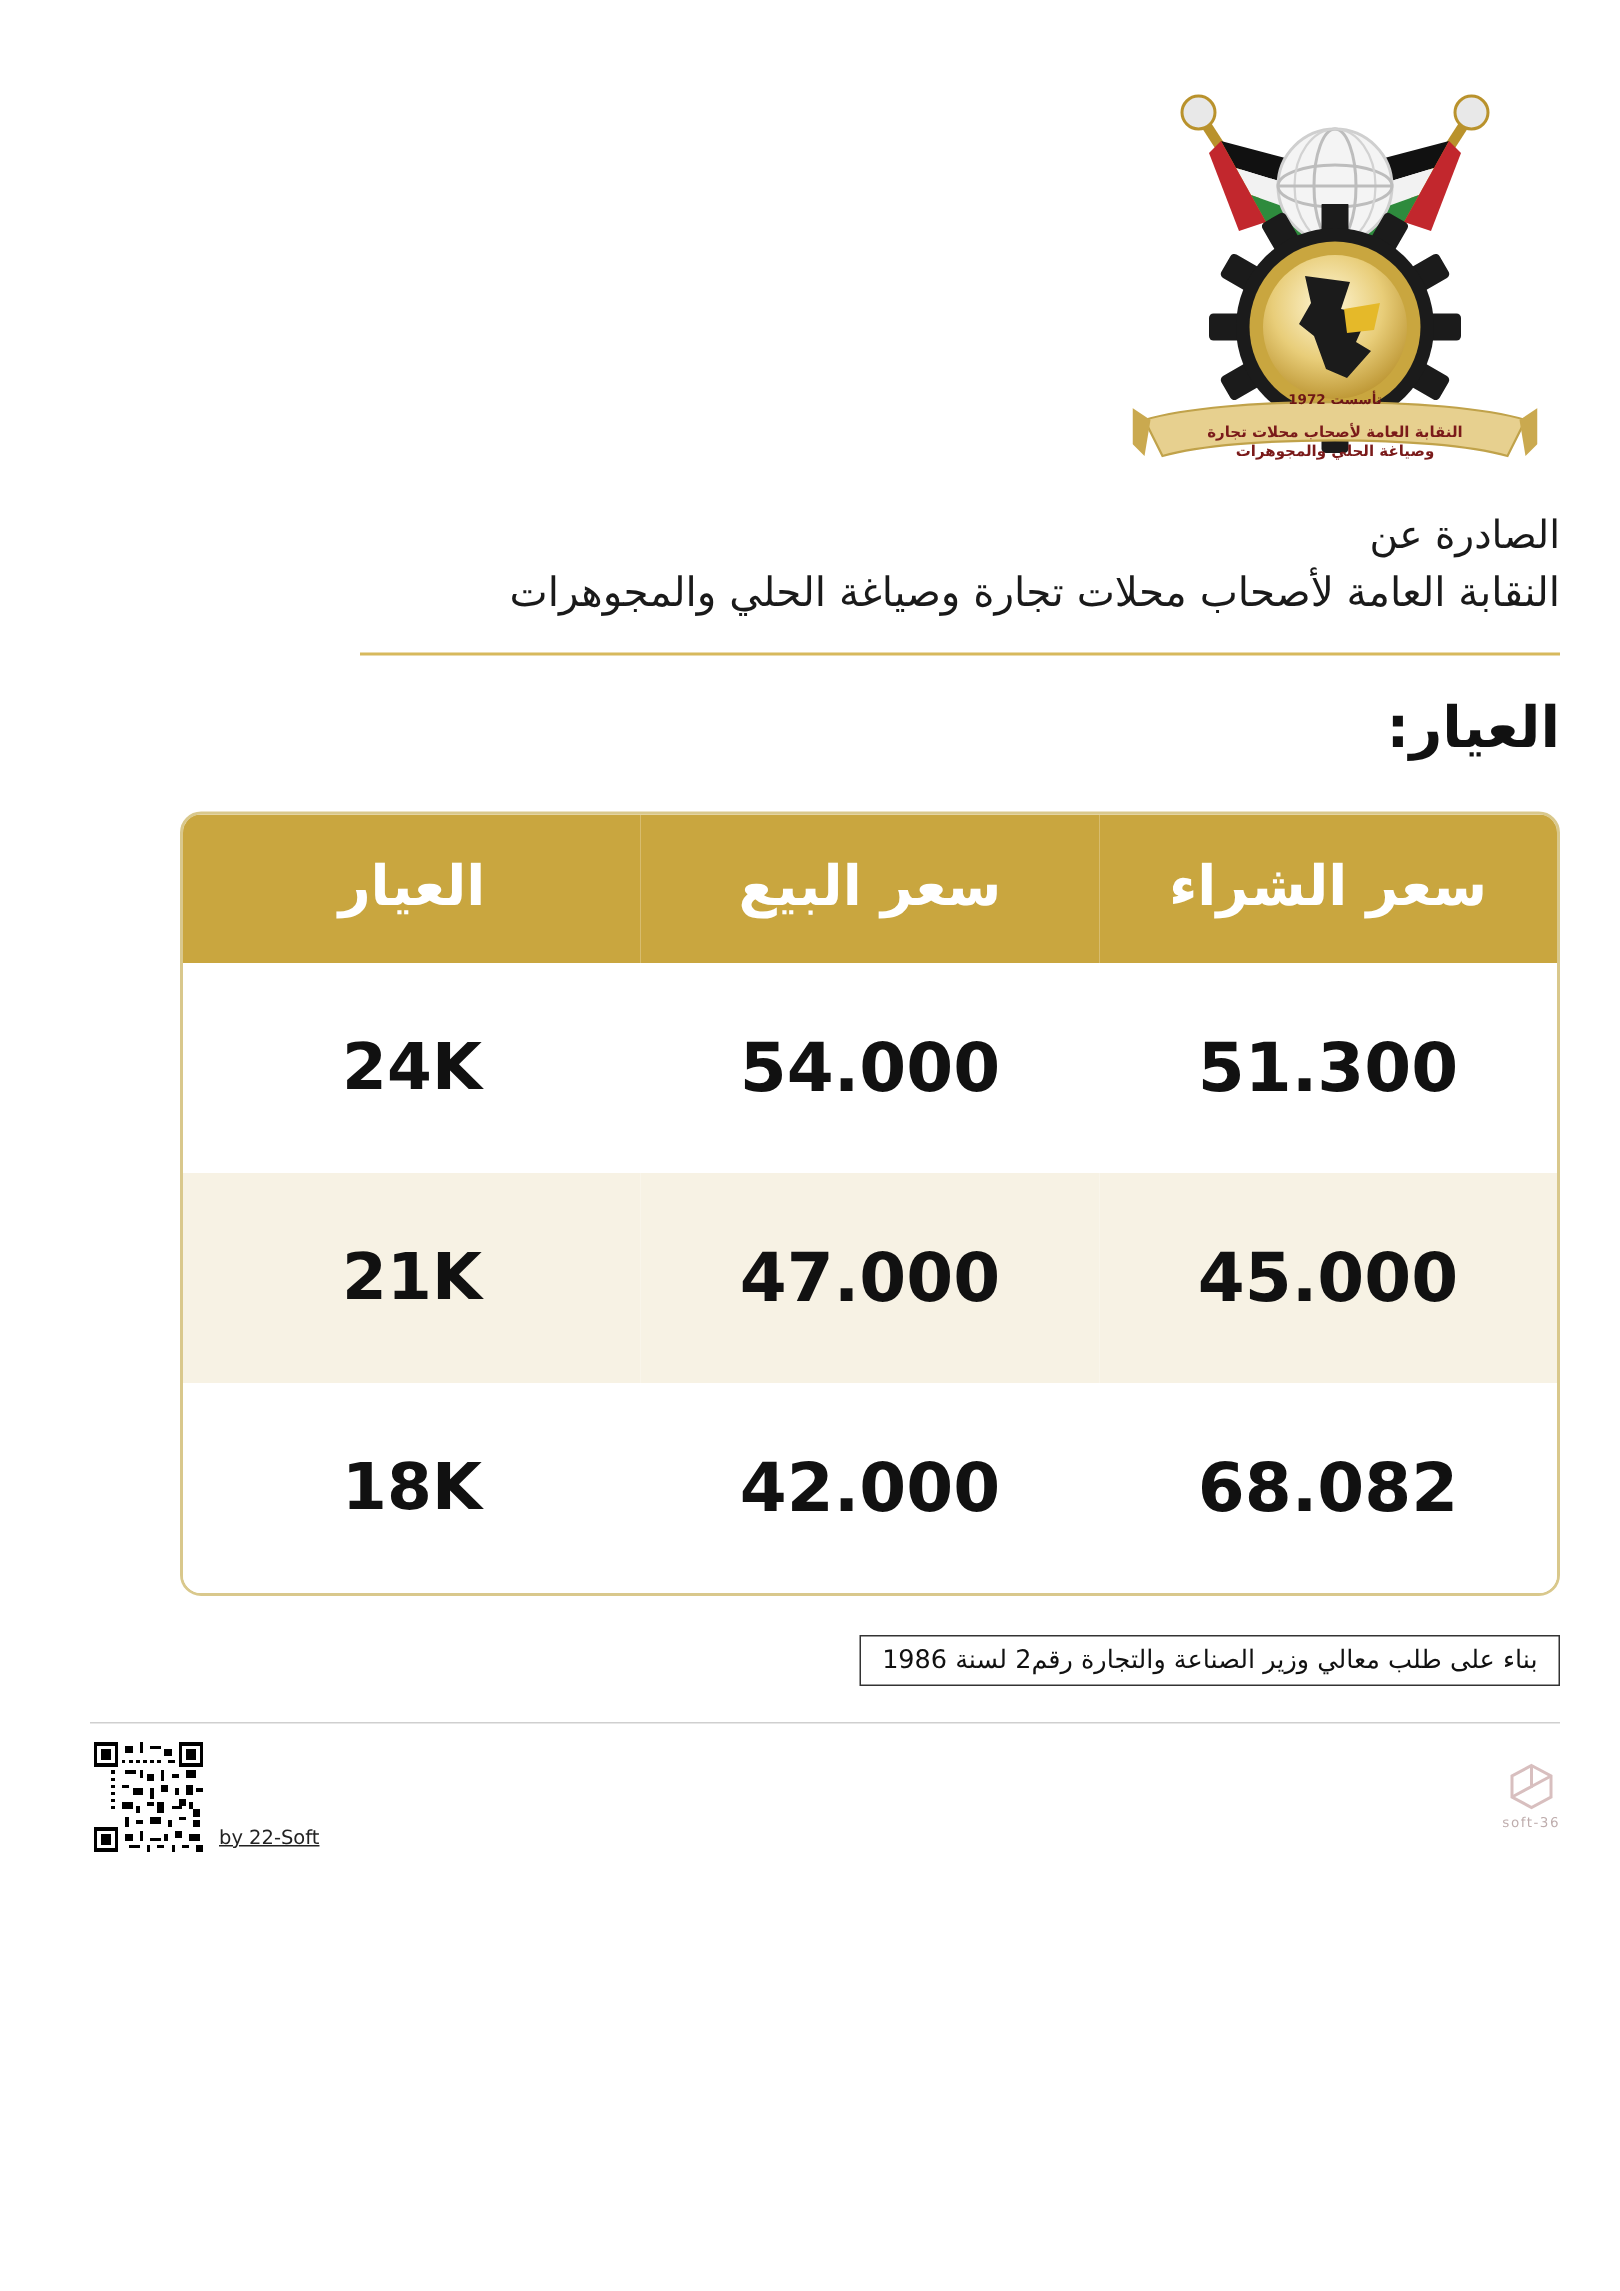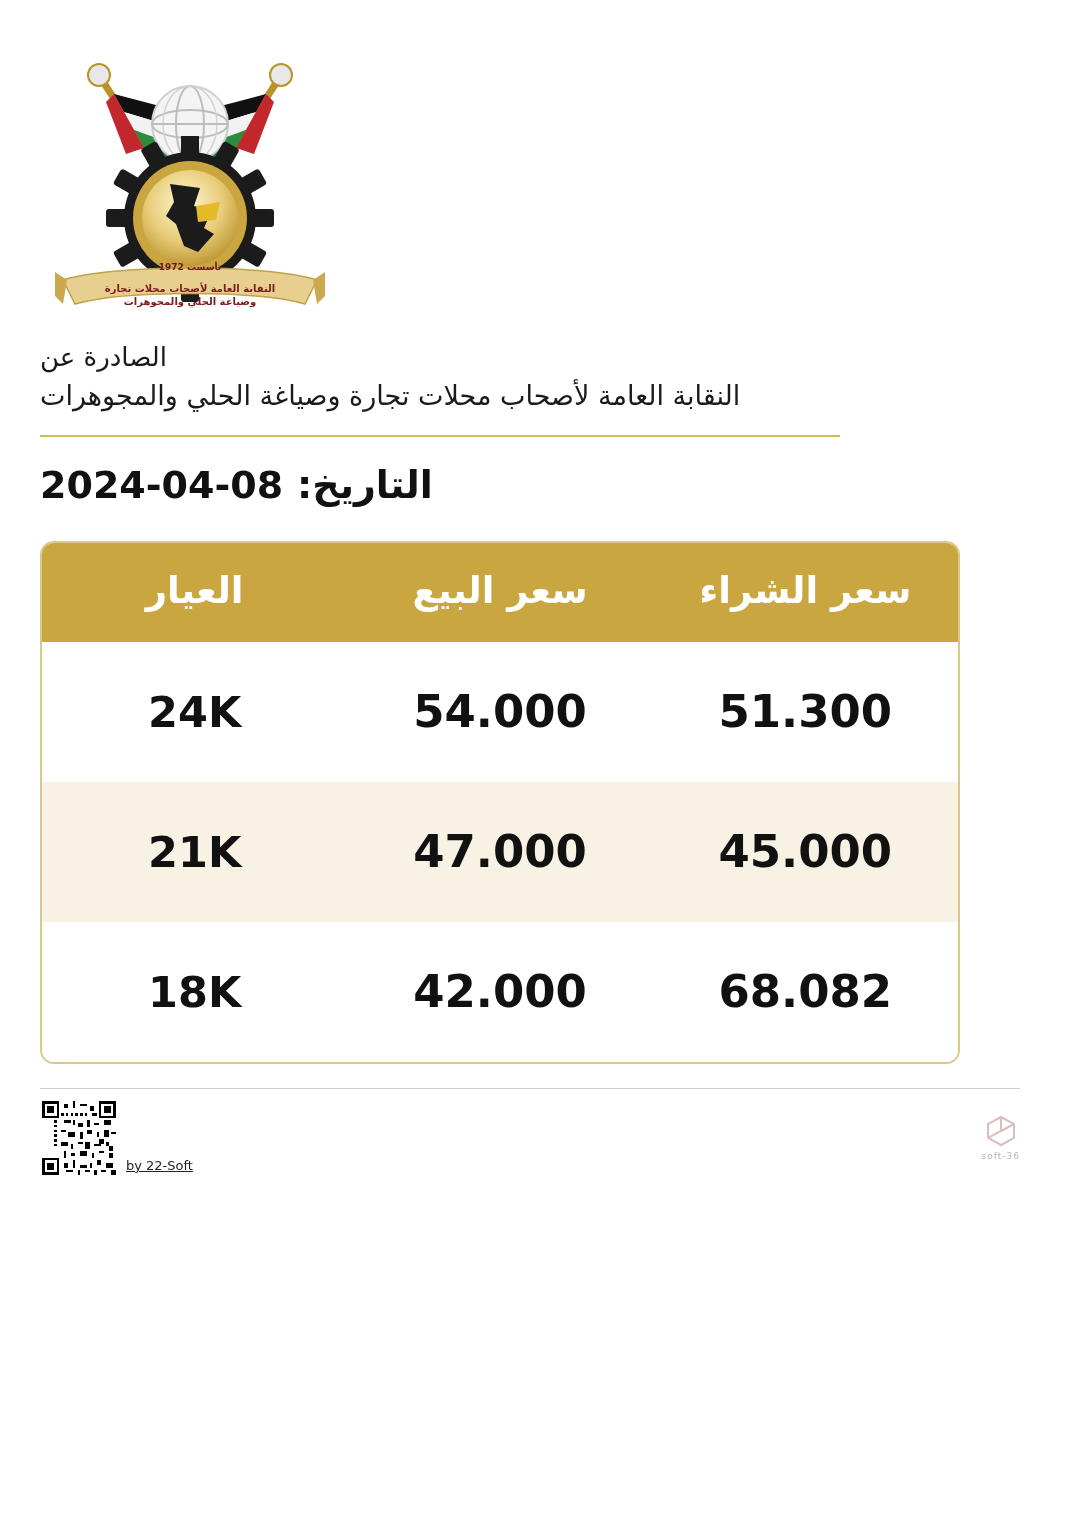--- a/index.html
+++ b/index.html
@@ -14,21 +14,21 @@
     color: #111111;
     position: relative;
     overflow: hidden;
   }
   .page {
     width: 1080px;
     height: 1527px;
     padding: 18px 40px 0 40px;
     display: flex;
     flex-direction: column;
-    align-items: flex-end;
+    align-items: flex-start;
   }
 
   
   .emblem-wrap {
     width: 300px;
     height: 290px;
     position: relative;
     margin-top: 14px;
   }
   .crossed {
@@ -291,22 +291,21 @@
     <div class="ribbon-year">تأسست 1972</div>
     <div class="ribbon-text">النقابة العامة لأصحاب محلات تجارة وصياغة الحلي والمجوهرات</div>
   </div>
 
   <div class="sub1">الصادرة عن</div>
   <div class="sub2">النقابة العامة لأصحاب محلات تجارة وصياغة الحلي والمجوهرات</div>
 
   <div class="divider"></div>
 
   <div class="date-row">
-    <span>التاريخ:</span>
-    <span>2024-04-08</span>
+    <span>العيار:</span>
   </div>
 
   <div class="table-card">
     <table>
       <thead>
         <tr>
           <th>سعر الشراء</th>
           <th>سعر البيع</th>
           <th>العيار</th>
         </tr>
@@ -324,20 +323,21 @@
         </tr>
         <tr>
           <td>68.082</td>
           <td>42.000</td>
           <td class="karat">18K</td>
         </tr>
       </tbody>
     </table>
   </div>
 
+  <div class="note">بناء على طلب معالي وزير الصناعة والتجارة رقم2 لسنة 1986</div>
 
   <div class="foot-divider"></div>
 
   <div class="footer">
 
     <div class="qr-block">
       <svg class="qr" viewBox="0 0 33 33" shape-rendering="crispEdges">
         <rect width="33" height="33" fill="#ffffff"></rect>
         <g fill="#000000">
 

